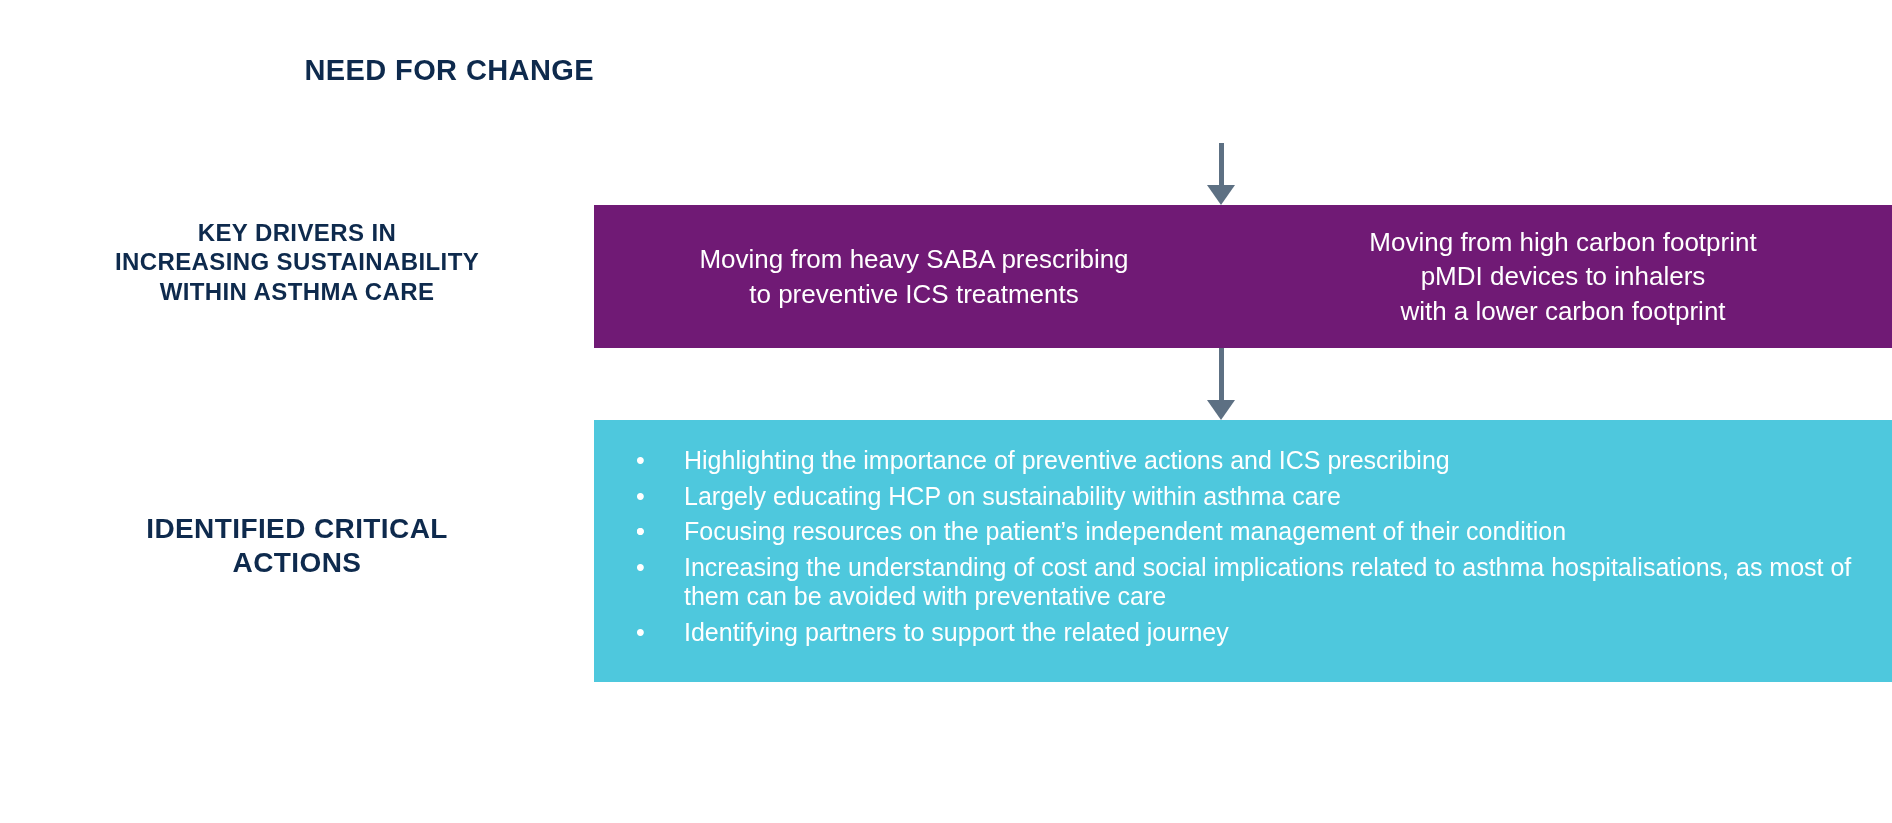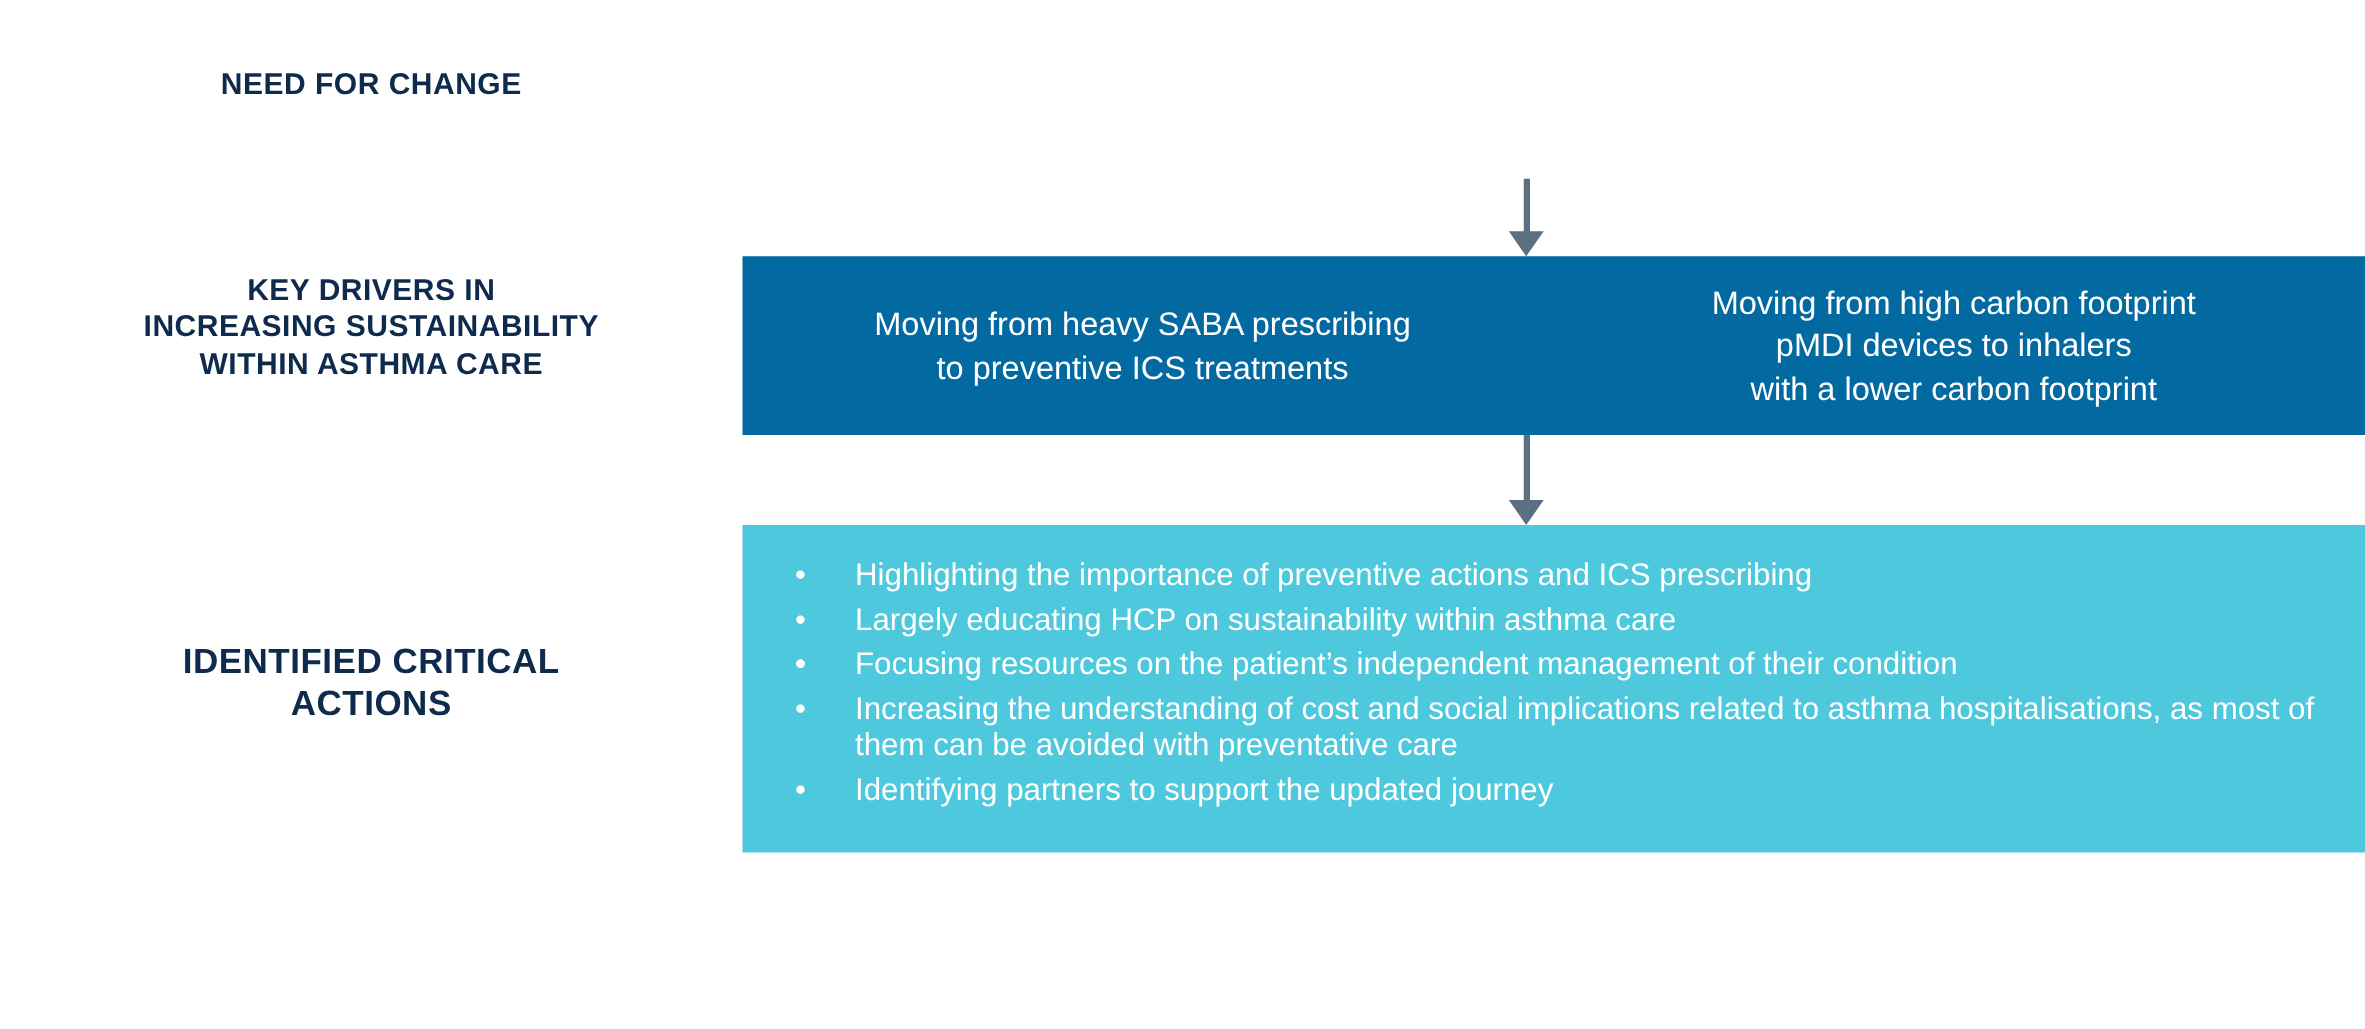--- a/index.html
+++ b/index.html
@@ -25,21 +25,22 @@
     width: 594px;
     text-align: center;
     color: #0e2a4d;
     font-weight: bold;
     letter-spacing: 0.4px;
     line-height: 1.22;
     font-size: 28px;
   }
   #label-need {
     top: 53px;
-    font-size: 24px;
+    font-size: 29px;
+    text-align: right;
   }
   #label-drivers {
     top: 218px;
     font-size: 24px;
   }
   #label-actions {
     top: 512px;
     font-size: 28px;
   }
 
@@ -147,36 +148,36 @@
   <div class="row-label" id="label-need" style="color: rgb(14, 42, 77);">NEED FOR CHANGE</div>
 
 
   <div class="arrow" id="arrow-1">
     <div class="shaft" style="background: rgb(93, 112, 131);"></div>
     <div class="head" style="border-top-color: rgb(93, 112, 131);"></div>
   </div>
 
   <div class="row-label" id="label-drivers" style="color: rgb(14, 42, 77);">KEY DRIVERS IN<br>INCREASING SUSTAINABILITY<br>WITHIN ASTHMA CARE</div>
 
-  <div class="band" id="band-drivers" style="background: #0369a1;">
+  <div class="band" id="band-drivers" style="background: #701a75;">
     <div class="cell d1">Moving from heavy SABA prescribing<br>to preventive ICS treatments</div>
     <div class="cell d2">Moving from high carbon footprint<br>pMDI devices to inhalers<br>with a lower carbon footprint</div>
   </div>
 
   <div class="arrow" id="arrow-2">
     <div class="shaft" style="background: rgb(93, 112, 131);"></div>
     <div class="head" style="border-top-color: rgb(93, 112, 131);"></div>
   </div>
 
   <div class="row-label" id="label-actions" style="color: rgb(14, 42, 77);">IDENTIFIED CRITICAL<br>ACTIONS</div>
 
   <div class="band" id="band-actions" style="background: rgb(78, 200, 221);">
     <ul id="bullet-list">
         <li><span class="dot">•</span><span>Highlighting the importance of preventive actions and ICS prescribing</span></li>
         <li><span class="dot">•</span><span>Largely educating HCP on sustainability within asthma care</span></li>
         <li><span class="dot">•</span></li>
         <li><span class="dot">•</span><span>Focusing resources on the patient’s independent management of their condition</span></li>
         <li><span class="dot">•</span><span>Increasing the understanding of cost and social implications related to asthma hospitalisations, as most of them can be avoided with preventative care</span></li>
-        <li><span class="dot">•</span><span>Identifying partners to support the updated journey</span></li>
+        <li><span class="dot">•</span><span>Identifying partners to support the related journey</span></li>
       </ul>
   </div>
 
 </div>
 
 </body></html>

